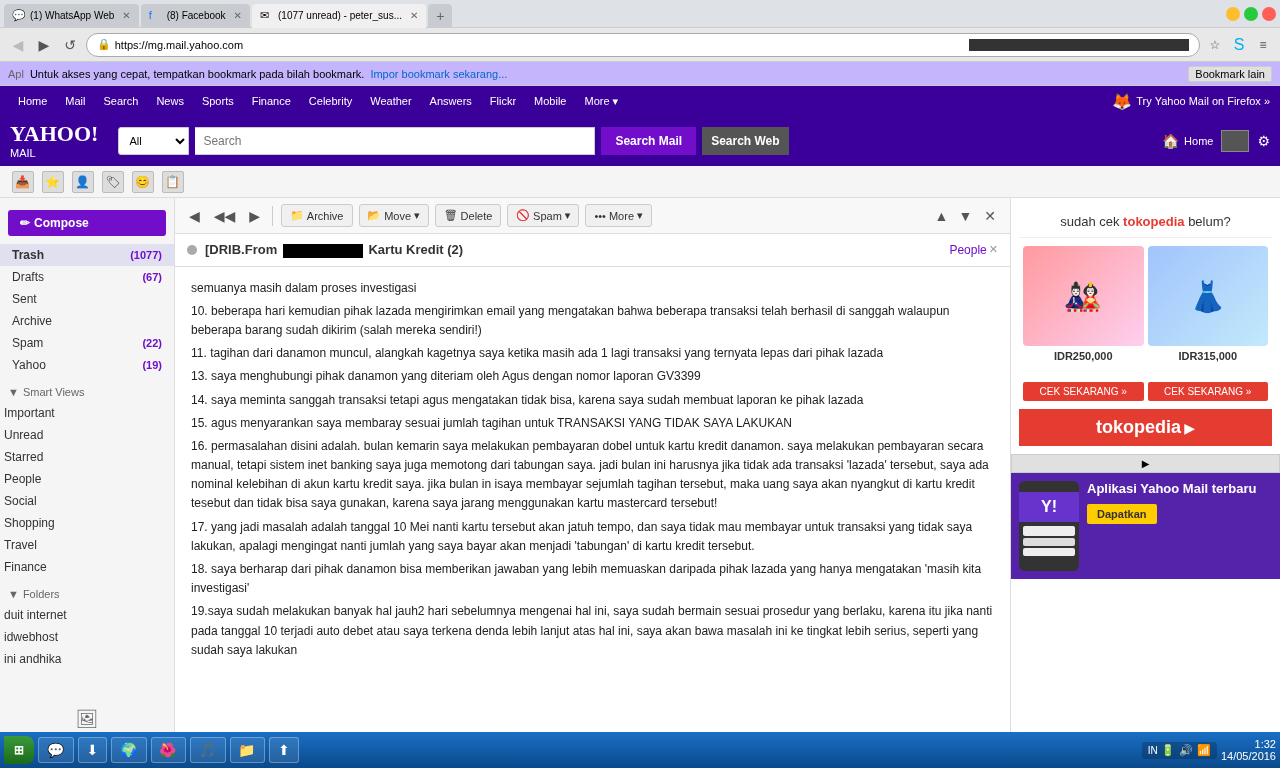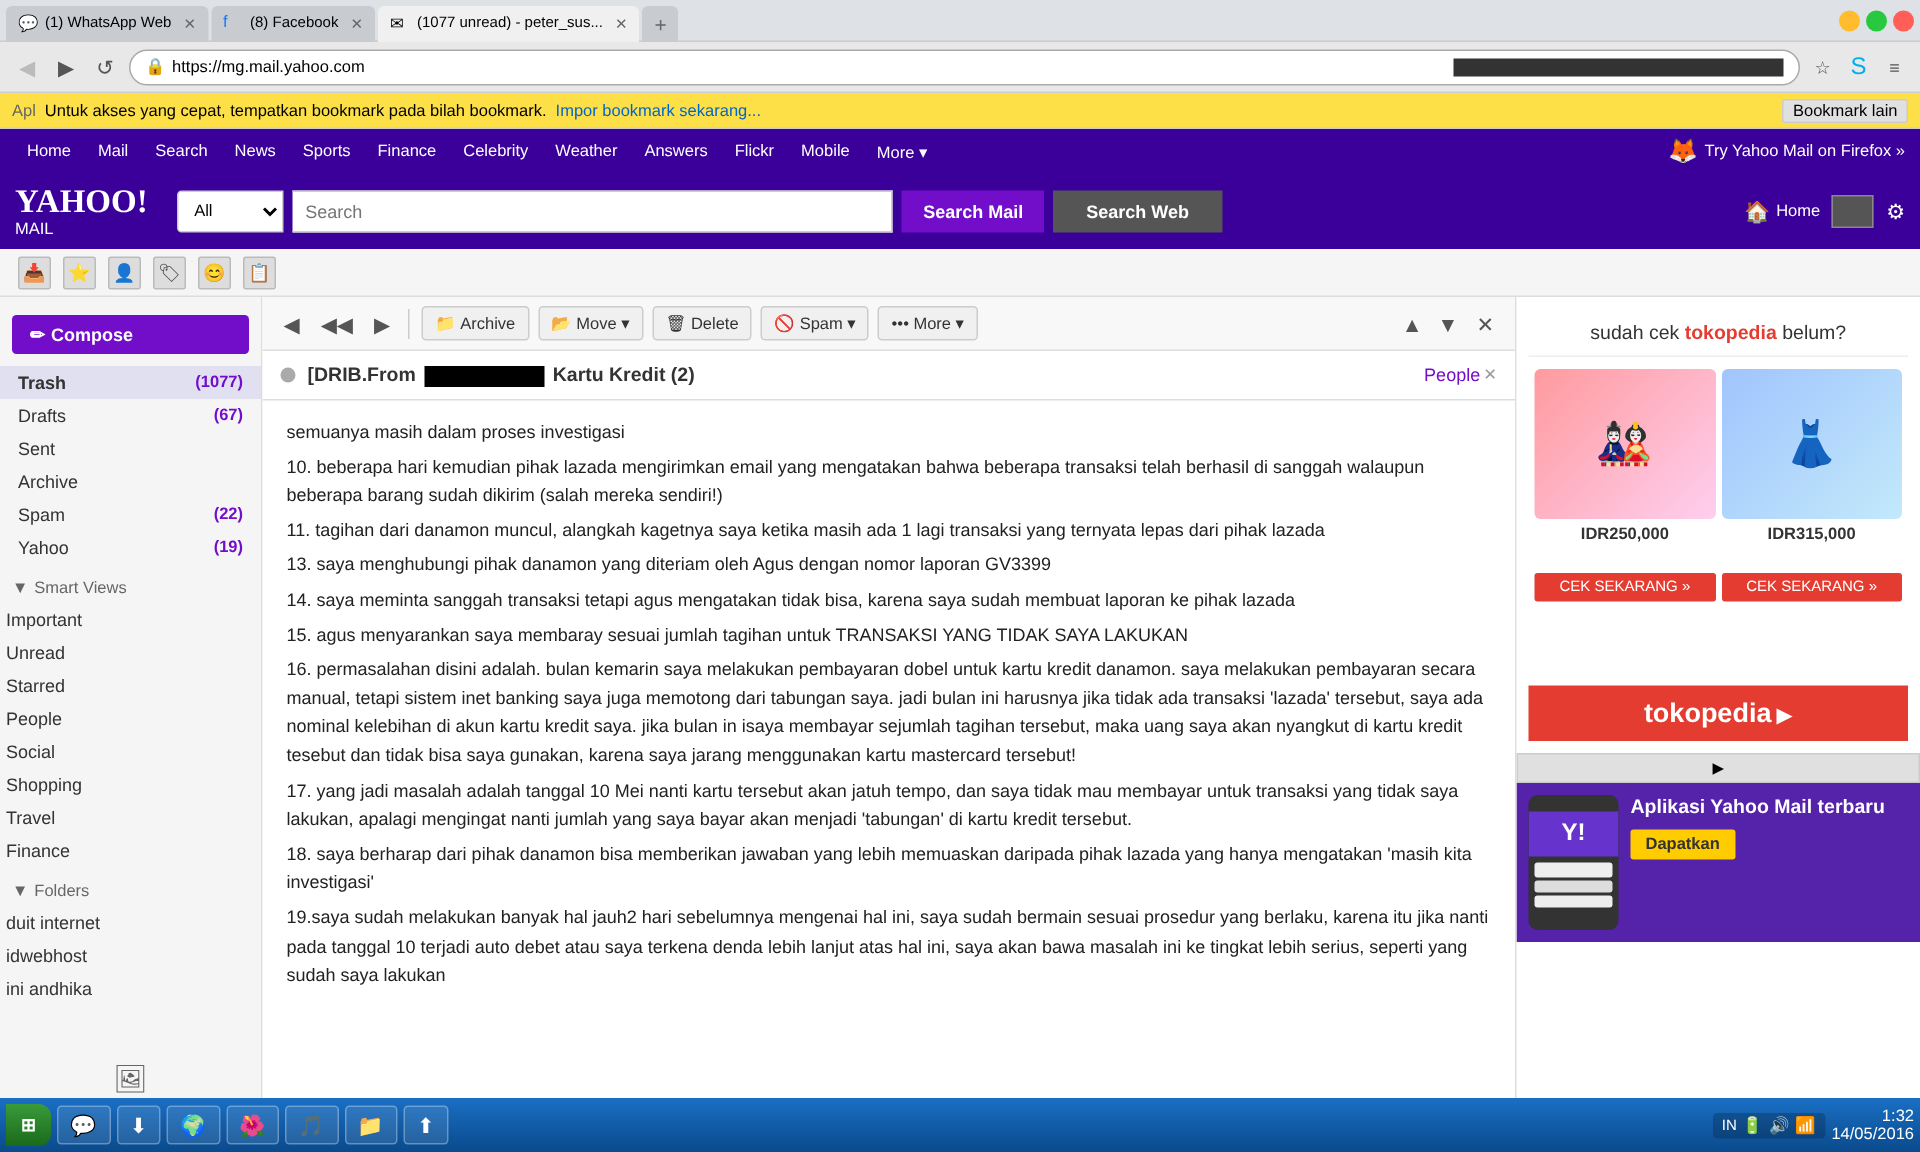--- a/index.html
+++ b/index.html
@@ -124,21 +124,21 @@
       display: flex;
       align-items: center;
       justify-content: center;
       cursor: pointer;
       color: #555;
       font-size: 12px;
     }
 
     
     .bookmarks-bar {
-      background: #fde047;
+      background: #c4b5fd;
       height: 24px;
       display: flex;
       align-items: center;
       padding: 0 8px;
       gap: 6px;
       border-bottom: 1px solid #ccc;
       font-size: 11px;
     }
     .bookmarks-bar-apps {
       display: flex;
@@ -234,21 +234,21 @@
       padding: 0 14px;
       background: #720eca;
       color: white;
       border: none;
       font-size: 12px;
       cursor: pointer;
       font-weight: bold;
     }
     .yahoo-searchWeb-btn {
       height: 28px;
-      padding: 0 22px;
+      padding: 0 9px;
       background: #555;
       color: white;
       border: none;
       font-size: 12px;
       cursor: pointer;
       font-weight: bold;
     }
     .yahoo-header-right {
       margin-left: auto;
       display: flex;
@@ -529,21 +529,20 @@
       font-size: 10px;
       cursor: pointer;
       margin-top: 20px;
       width: 100%;
       border-radius: 2px;
     }
     .tokopedia-logo-container {
       background: #e43c30;
       padding: 8px;
       text-align: center;
-      margin-top: 48px;
     }
     .tokopedia-logo-text {
       color: white;
       font-size: 18px;
       font-weight: bold;
     }
     .tokopedia-logo-arrow {
       color: white;
       font-size: 14px;
     }

